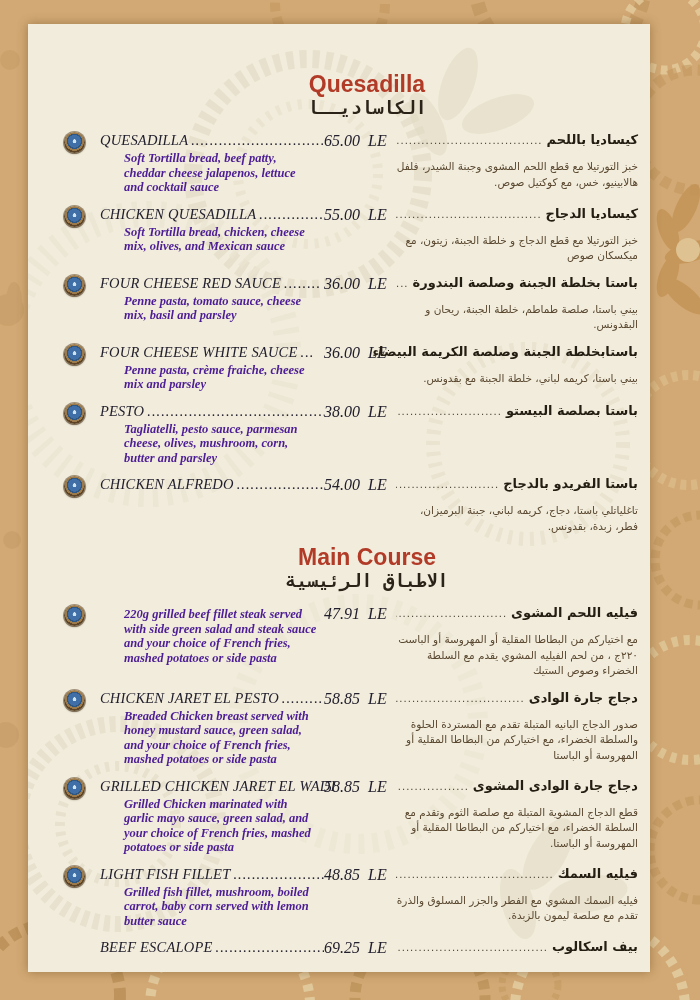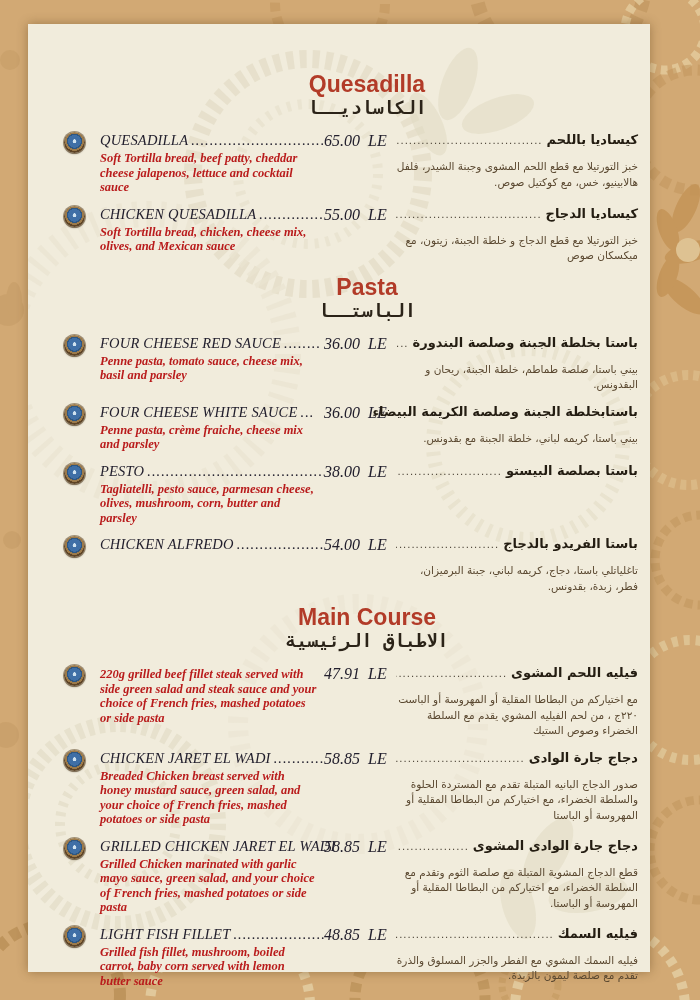--- a/index.html
+++ b/index.html
@@ -30,21 +30,21 @@
       #cfe2ef 0 12%, #3f6fa6 13% 40%, #2f5781 41% 48%,
       #9c7a4a 49% 60%, #5d4325 61% 80%, #7a5a36 81% 100%);
     box-shadow:0 1px 2px rgba(40,25,5,.45), 0 0 0 1px rgba(90,64,30,.5);
   }
   .badge-hidden { visibility:hidden; }
 
   .en-col { flex:0 0 224px; min-width:0; }
   .en-name-row { display:flex; align-items:baseline; font-family:"Liberation Serif", serif; font-style:italic; font-size:14.5px; color:#23202e; letter-spacing:.2px; line-height:17px; }
   .en-name { white-space:nowrap; }
   .en-dots { flex:1; overflow:hidden; white-space:nowrap; margin-left:3px; letter-spacing:1px; }
-  .en-desc { font-family:"Liberation Serif", serif; font-style:italic; font-weight:bold; font-size:12.5px; line-height:14.5px; color:#b91c1c; margin-top:2px; padding-right:6px; }
+  .en-desc { font-family:"Liberation Serif", serif; font-style:italic; font-weight:bold; font-size:12.5px; line-height:14.5px; color:#4c1d95; margin-top:2px; padding-right:6px;margin-left:24px; }
 
   .price-col { flex:0 0 70px; font-family:"Liberation Serif", serif; font-style:italic; font-size:16px; color:#23202e; white-space:nowrap; word-spacing:4px; line-height:17px; }
 
   .ar-col { flex:1; min-width:0; direction:rtl; text-align:right; padding-right:4px; padding-left:2px; }
   .ar-name-row { display:flex; align-items:baseline; font-family:"DejaVu Sans", sans-serif; font-weight:bold; font-size:13px; color:#241d12; line-height:16px; }
   .ar-name { white-space:nowrap; }
   .ar-dots { flex:1; overflow:hidden; white-space:nowrap; margin-right:4px; font-weight:normal; font-size:10px; color:#4a4235; letter-spacing:1px; }
   .ar-desc { font-family:"DejaVu Sans", sans-serif; font-size:10.5px; line-height:15.5px; color:#5a4830; margin-top:10px; }
 </style>
 </head>
@@ -154,24 +154,20 @@
         <span class="ar-name">كيساديا الدجاج</span>
         <span class="ar-dots">......................................</span>
       </div>
       <div class="ar-desc">خبز التورتيلا مع قطع الدجاج و خلطة الجبنة، زيتون، مع ميكسكان صوص</div>
     </div>
   </div>
 </div>
   </div>
 
   <div class="section">
-    <div class="section-header">
-      <div class="section-title-en">Pasta</div>
-      <div class="section-title-ar">الباستــا</div>
-    </div>
     <div>
   <div class="item">
     <div class="badge-col">
       <div class="badge"></div>
     </div>
     <div class="en-col">
       <div class="en-name-row">
         <span class="en-name">FOUR CHEESE RED SAUCE</span>
         <span class="en-dots">........</span>
       </div>
@@ -272,21 +268,21 @@
       <div class="ar-desc">مع اختياركم من البطاطا المقلية أو المهروسة أو الباست ٢٢٠ج ، من لحم الفيليه المشوي يقدم مع السلطة الخضراء وصوص الستيك</div>
     </div>
   </div>
 
   <div class="item">
     <div class="badge-col">
       <div class="badge"></div>
     </div>
     <div class="en-col">
       <div class="en-name-row">
-        <span class="en-name">CHICKEN JARET EL WADI</span>
+        <span class="en-name">CHICKEN JARET EL PESTO</span>
         <span class="en-dots">......................</span>
       </div>
       <div class="en-desc">Breaded Chicken breast served with honey mustard sauce, green salad, and your choice of French fries, mashed potatoes or side pasta</div>
     </div>
     <div class="price-col">58.85 LE</div>
     <div class="ar-col">
       <div class="ar-name-row">
         <span class="ar-name">دجاج جارة الوادى</span>
         <span class="ar-dots">.......................................</span>
       </div>

